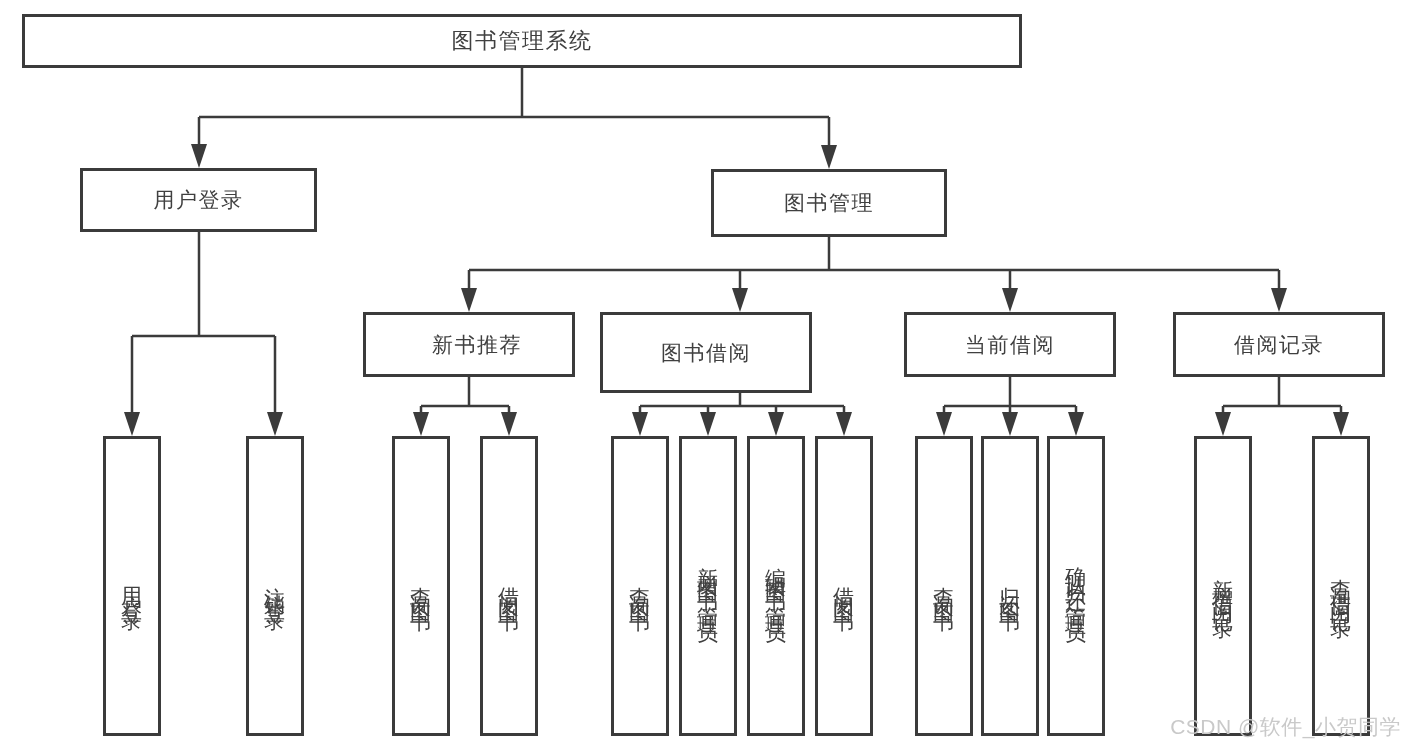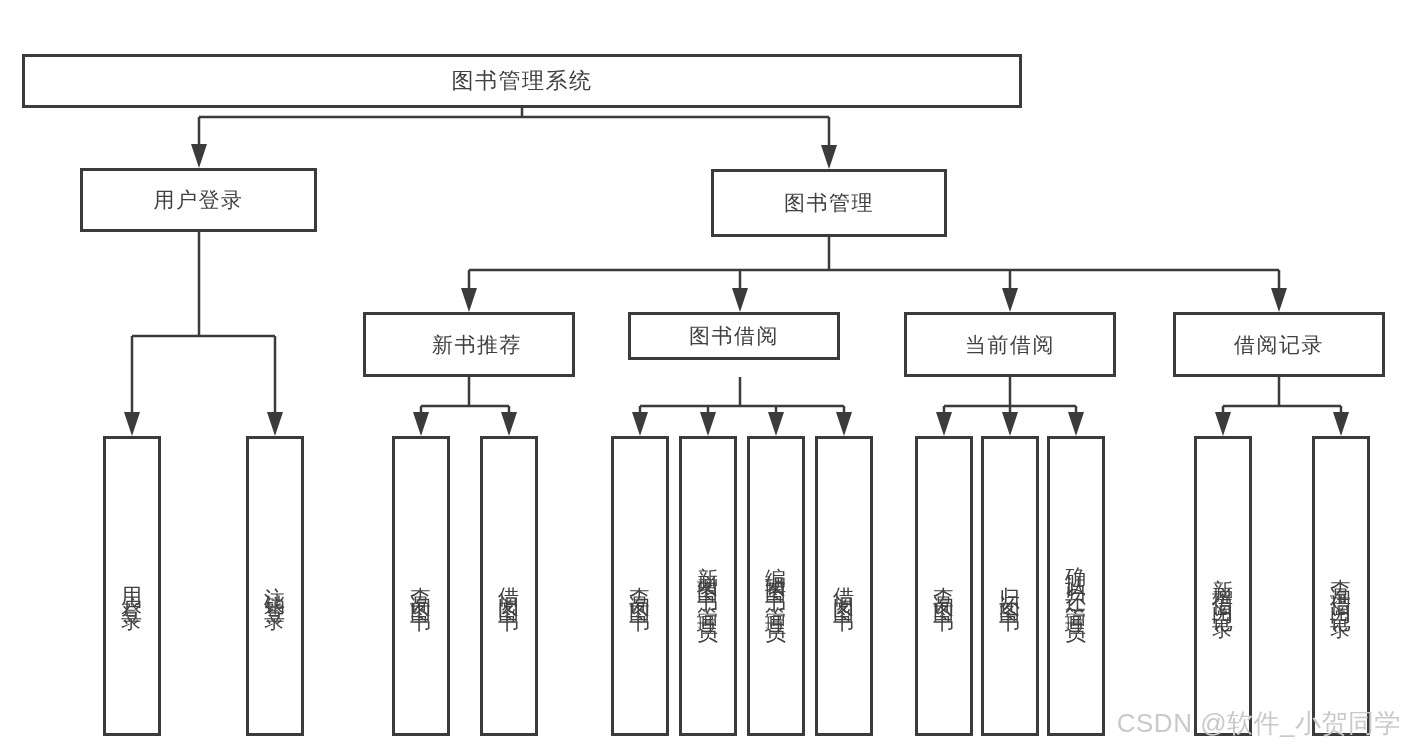--- a/index.html
+++ b/index.html
@@ -40,37 +40,36 @@
     display: flex;
     align-items: center;
     justify-content: center;
   }
   .hnode {
     font-size: 21px;
     letter-spacing: 1.5px;
   }
   .root-node {
     font-size: 22px;
-    margin-top: 40px;
   }
   .leaf {
     top: 436px;
     width: 58px;
     height: 300px;
     writing-mode: vertical-rl;
     text-orientation: mixed;
     font-size: 21px;
     letter-spacing: 8px;
     line-height: 1;
   }
   .watermark {
     position: absolute;
     right: 4px;
     bottom: 6px;
-    font-size: 26px;
+    font-size: 21px;
     color: var(--watermark, #c9c9c9);
     letter-spacing: 0.5px;
     pointer-events: none;
   }
 </style>
 </head>
 <body>
 
 <div class="canvas">
 
@@ -97,21 +96,21 @@
     <path class="edge" d="M1279,377 V406 M1223,406 H1341 M1223,406 V418 M1341,406 V418"></path>
     <path class="arrow" d="M1215,412 L1231,412 L1223,436 Z M1333,412 L1349,412 L1341,436 Z"></path>
   </svg>
 
   <div class="node hnode root-node" style="left:22px; top:14px; width:1000px; height:54px;">图书管理系统</div>
 
   <div class="node hnode" style="left:80px; top:168px; width:237px; height:64px;">用户登录</div>
   <div class="node hnode" style="left:711px; top:169px; width:236px; height:68px;">图书管理</div>
 
   <div class="node hnode" style="left:363px; top:312px; width:212px; height:65px;padding-left:16px;">新书推荐</div>
-  <div class="node hnode" style="left:628px; top:312px; width:212px; height:48px;font-family:Liberation Mono, monospace;">图书借阅</div>
+  <div class="node hnode" style="left:600px; top:312px; width:212px; height:81px;font-family:Liberation Mono, monospace;">图书借阅</div>
   <div class="node hnode" style="left:904px; top:312px; width:212px; height:65px;font-family:Liberation Serif, serif;">当前借阅</div>
   <div class="node hnode" style="left:1173px; top:312px; width:212px; height:65px;">借阅记录</div>
 
   <div class="node leaf" style="left:103px;">用户登录</div>
   <div class="node leaf" style="left:246px;">注销登录</div>
 
   <div class="node leaf" style="left:392px;">查询图书</div>
   <div class="node leaf" style="left:480px;">借阅图书</div>
 
   <div class="node leaf" style="left:611px;">查询图书</div>

